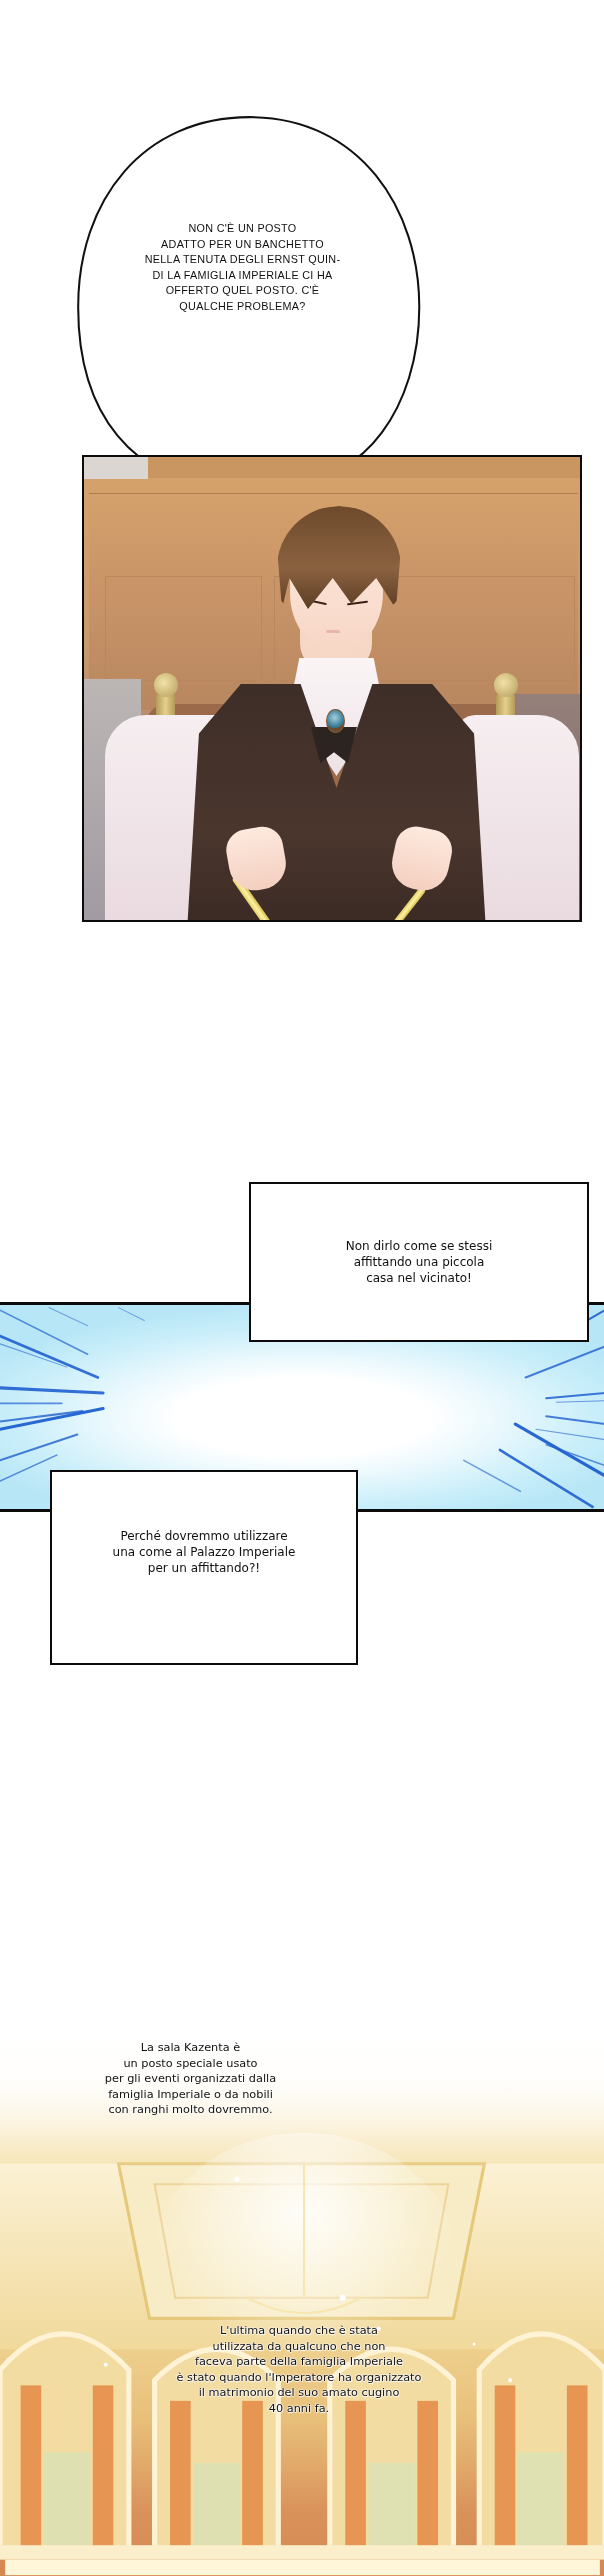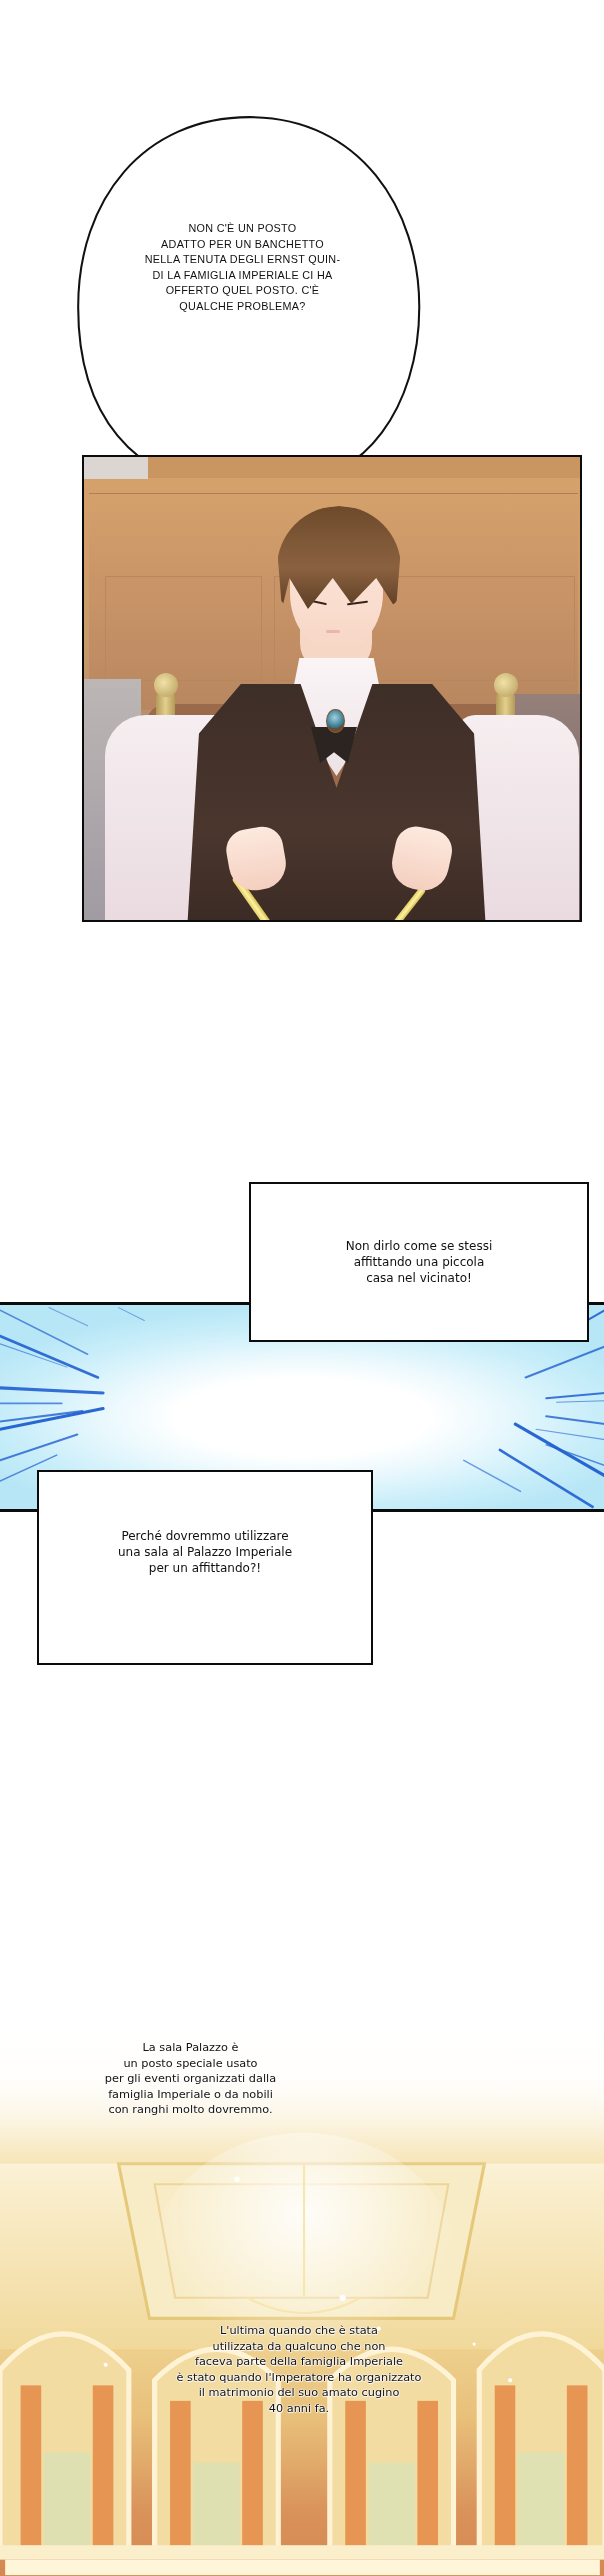--- a/index.html
+++ b/index.html
@@ -58,21 +58,21 @@
   
   .speed-panel {
     position:absolute; left:0; top:1302px; width:605px; height:210px;
     border-top:3.6px solid #0b0b0b; border-bottom:3.6px solid #0b0b0b; box-sizing:border-box; overflow:hidden; z-index:1;
     background: radial-gradient(ellipse 60% 55% at 50% 55%, #ffffff 0%, #ffffff 35%, #e9f8fd 55%, #c9eefa 80%, #b7e6f6 100%);
   }
   .speed-panel svg { position:absolute; left:0; top:0; width:100%; height:100%; }
 
   
   .box2 {
-    position:absolute; left:37px; top:1470px; width:336px; height:195px;
+    position:absolute; left:50px; top:1470px; width:308px; height:195px;
     border:2.6px solid #0b0b0b; box-sizing:border-box; background:#ffffff; z-index:3;
     display:flex; align-items:center; justify-content:center; padding-bottom:31px;
   }
 
   
   .ballroom {
     position:absolute; left:0; top:2009px; width:605px; height:629px; overflow:hidden;
     background: linear-gradient(180deg, rgba(255,255,255,1) 0%, #fdf6e6 10%, #f6e4b5 22%, #f3dfa6 35%, #f0d594 50%, #e8c07a 65%, #d9925a 80%, #cf7f4a 100%);
   }
   .ballroom svg { position:absolute; left:0; top:0; width:100%; height:100%; }
@@ -172,21 +172,21 @@
       <path d="M1150 390 L 970 280" stroke-width="5" opacity="0.9"></path>
       <path d="M1174 310 L 1060 270" stroke-width="3" opacity="0.7"></path>
       <path d="M1010 360 L 900 300" stroke-width="3" opacity="0.6"></path>
     </g>
   </svg>
 </div>
 
 <div class="box2">
   <div class="box-text">
     <span>Perché dovremmo utilizzare</span>
-    <span>una sala al Palazzo Imperiale</span>
+    <span>una come al Palazzo Imperiale</span>
     <span>per un affittando?!</span>
   </div>
 </div>
 
 <div class="ballroom">
   <svg viewBox="0 0 1174 1220" preserveAspectRatio="none">
     <defs>
       <linearGradient id="ceil" x1="0" y1="0" x2="0" y2="1">
         <stop offset="0" stop-color="#fbf1d4"></stop>
         <stop offset="1" stop-color="#f1d99b"></stop>
@@ -262,21 +262,21 @@
         <circle cx="735" cy="620" r="4"></circle>
       <circle cx="205" cy="690" r="4"></circle>
         <circle cx="990" cy="720" r="4"></circle>
         <circle cx="920" cy="650" r="3"></circle>
     </g>
   </svg>
   <div class="ballroom-fade"></div>
 </div>
 
 <div class="narr1">
-  <span>La sala Palazzo è</span>
+  <span>La sala Kazenta è</span>
   <span>un posto speciale usato</span>
   <span>per gli eventi organizzati dalla</span>
   <span>famiglia Imperiale o da nobili</span>
   <span>con ranghi molto dovremmo.</span>
 </div>
 
 <div class="narr2">
   <span>L'ultima quando che è stata</span>
   <span>utilizzata da qualcuno che non</span>
   <span>faceva parte della famiglia Imperiale</span>

